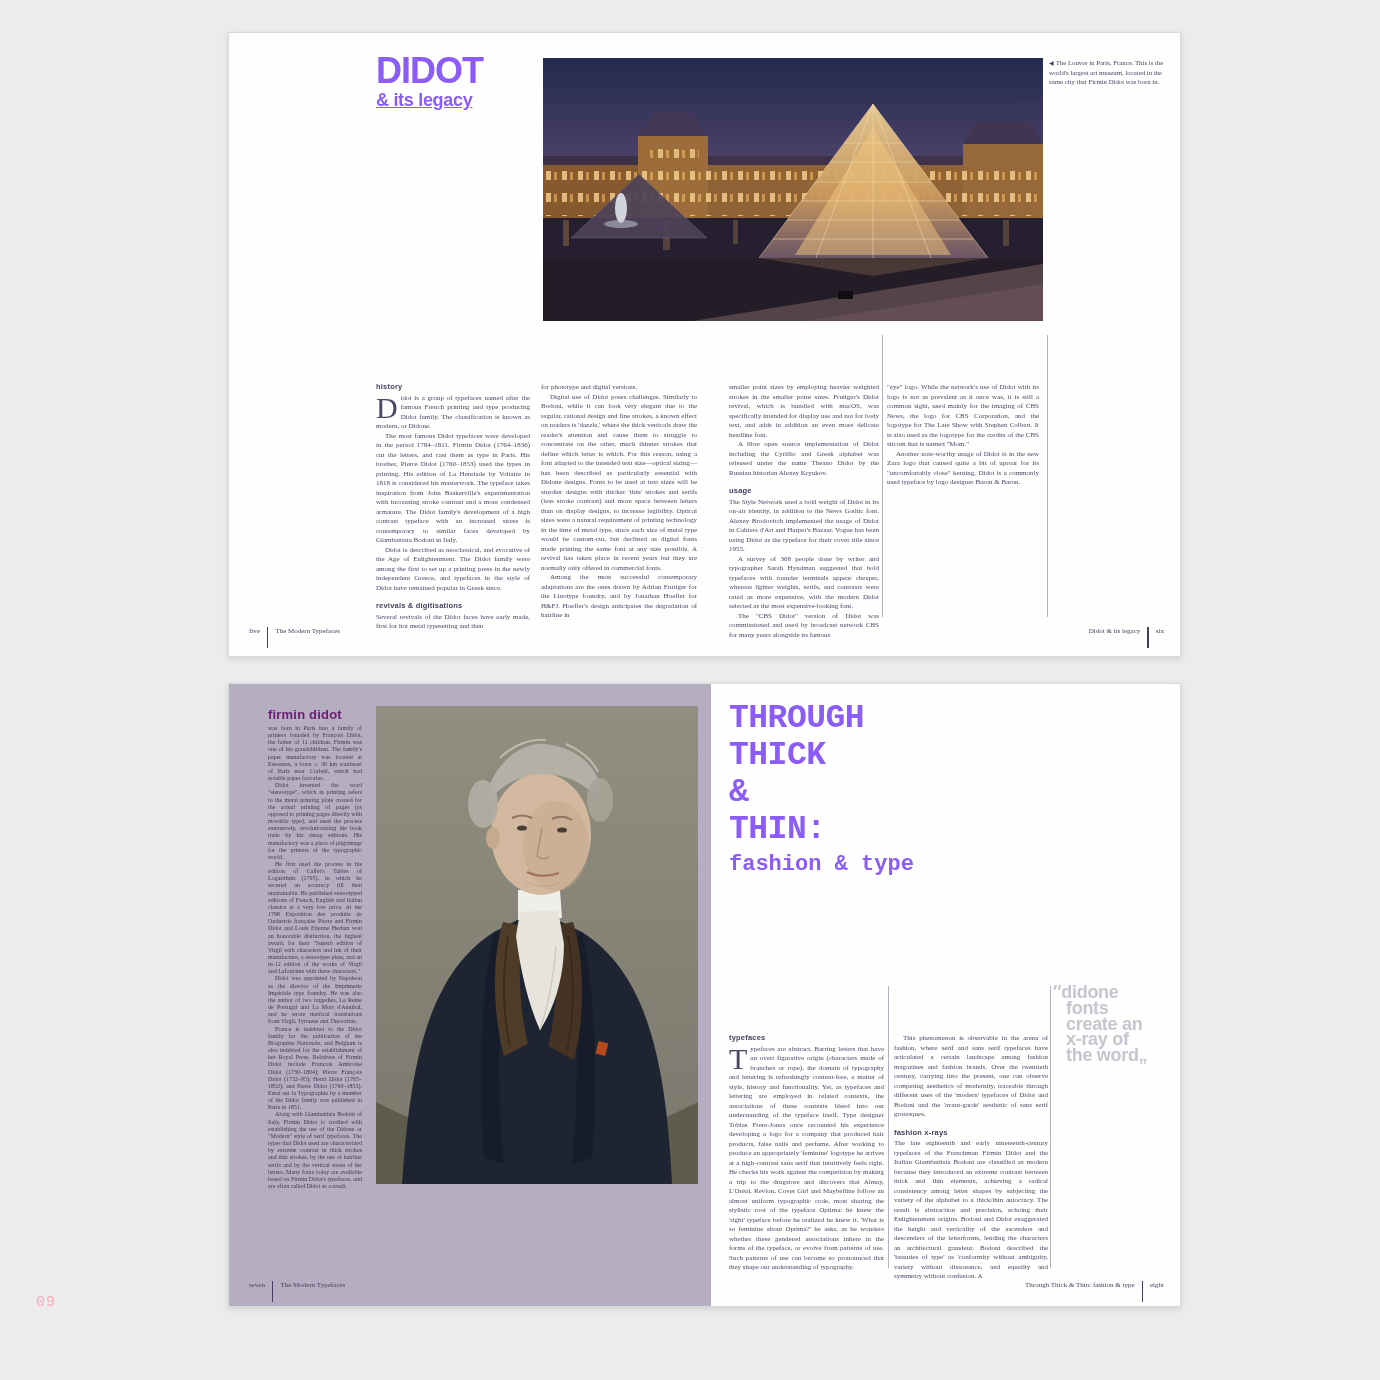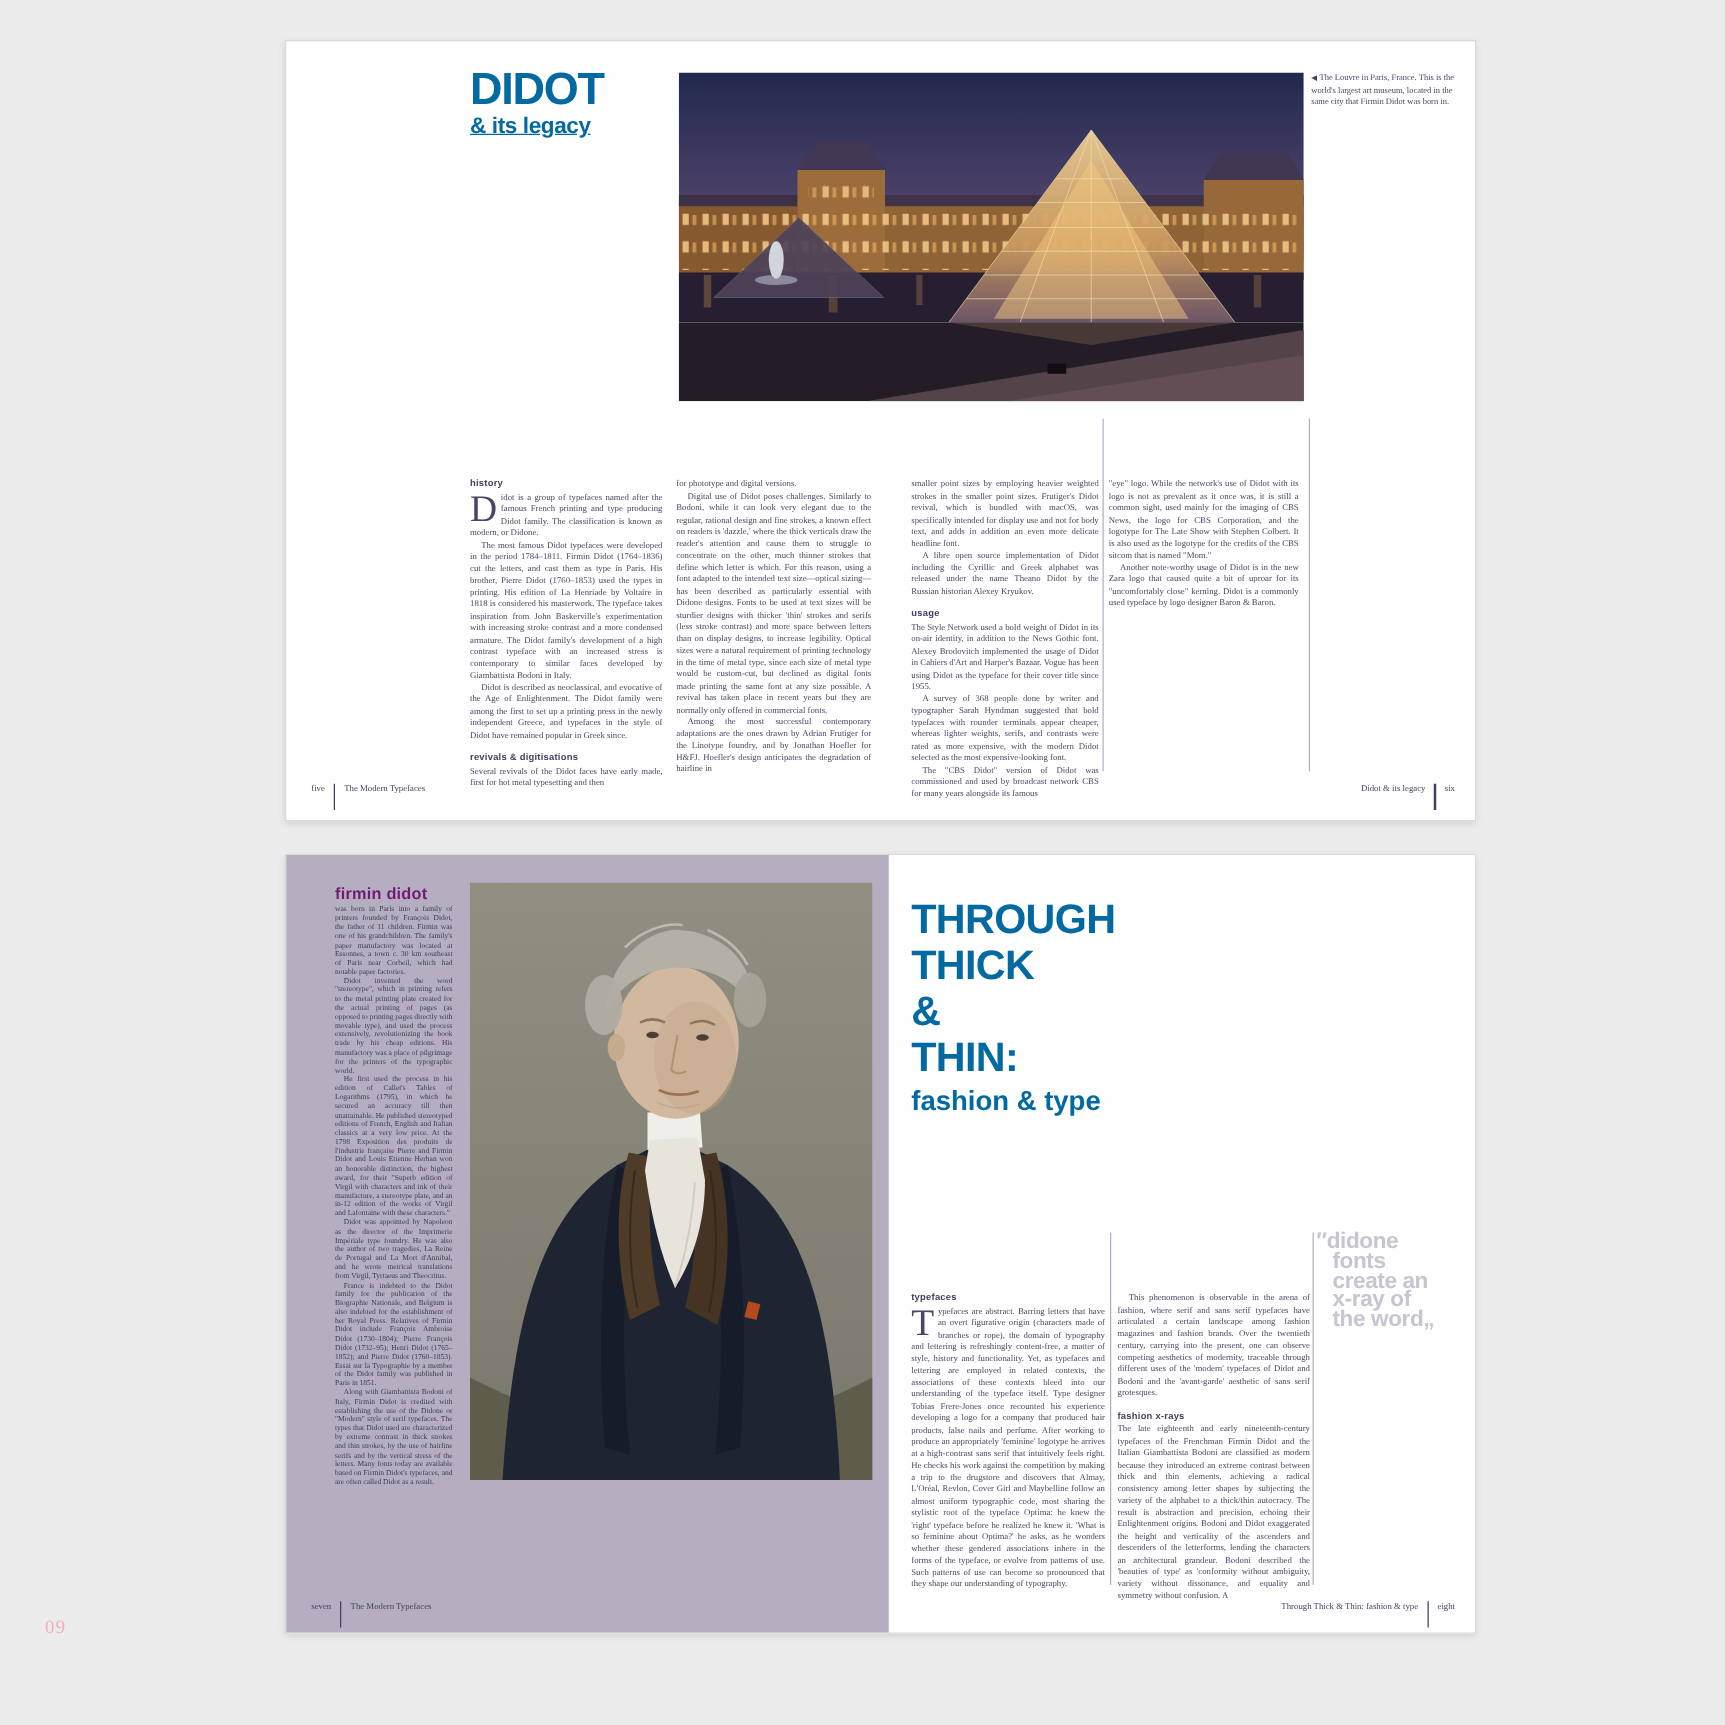--- a/index.html
+++ b/index.html
@@ -4,25 +4,25 @@
 <style>
   html,body{margin:0;padding:0;background:#ececec;}
   #canvas{position:relative;width:1380px;height:1380px;background:#ececec;overflow:hidden;
           font-family:"Liberation Serif",serif;}
   .page{position:absolute;left:228px;width:953px;background:#fefefe;border:1px solid #d9d9d9;
         box-shadow:0 2px 6px rgba(0,0,0,.13);box-sizing:border-box;}
   #page1{top:32px;height:625px;}
   #page2{top:683px;height:624px;}
 
   
-  .big-title{position:absolute;color:#0369a1;font-family:"Liberation Sans",sans-serif;font-weight:bold;}
+  .big-title{position:absolute;color:#8b5cf6;font-family:"Liberation Sans",sans-serif;font-weight:bold;}
   .t1{left:147px;top:20px;}
   .t1 .l1{font-size:36px;line-height:36px;letter-spacing:-1px;}
   .t1 .l2{font-size:18px;line-height:22px;letter-spacing:-.3px;text-decoration:underline;}
-  .t2{left:500px;top:32px;}
+  .t2{left:500px;top:16px;font-family:Liberation Mono, monospace;}
   .t2 .tl{font-size:33px;line-height:37px;letter-spacing:-.5px;}
   .t2 .sub{font-size:22px;line-height:24px;margin-top:5px;}
 
   
   .photo{position:absolute;left:314px;top:25px;width:500px;height:263px;}
   .portrait{position:absolute;left:147px;top:22px;width:322px;height:478px;}
   .photo svg,.portrait svg{display:block;width:100%;height:100%;}
 
   .caption{position:absolute;left:820px;top:25px;width:120px;font-size:6.8px;line-height:1.42;
            color:#4c4664;}
@@ -56,21 +56,21 @@
 
   
   .lavender{position:absolute;left:0;top:0;width:482px;height:622px;background:#b5aec0;}
   .sidebar{position:absolute;left:39px;top:24px;width:94px;color:#3e3954;font-size:6px;
            line-height:7.15px;text-align:justify;height:552px;overflow:hidden;}
   .sidebar h3{margin:0 0 4px 0;font-family:"Liberation Sans",sans-serif;font-weight:bold;
               font-size:13px;color:#701a75;letter-spacing:.2px;line-height:1;}
   .sidebar p{margin:0;}
   .sidebar .ind{text-indent:7px;}
 
-  .pagefolio{position:absolute;left:36px;top:1294px;font-family:Liberation Serif, serif;
+  .pagefolio{position:absolute;left:36px;top:1294px;font-family:Liberation Mono, monospace;
              font-size:15px;letter-spacing:1px;color:#f4acbb;}
 </style>
 </head>
 <body>
 
 <div id="canvas">
 
   <div class="page" id="page1">
 
     <div class="big-title t1">

